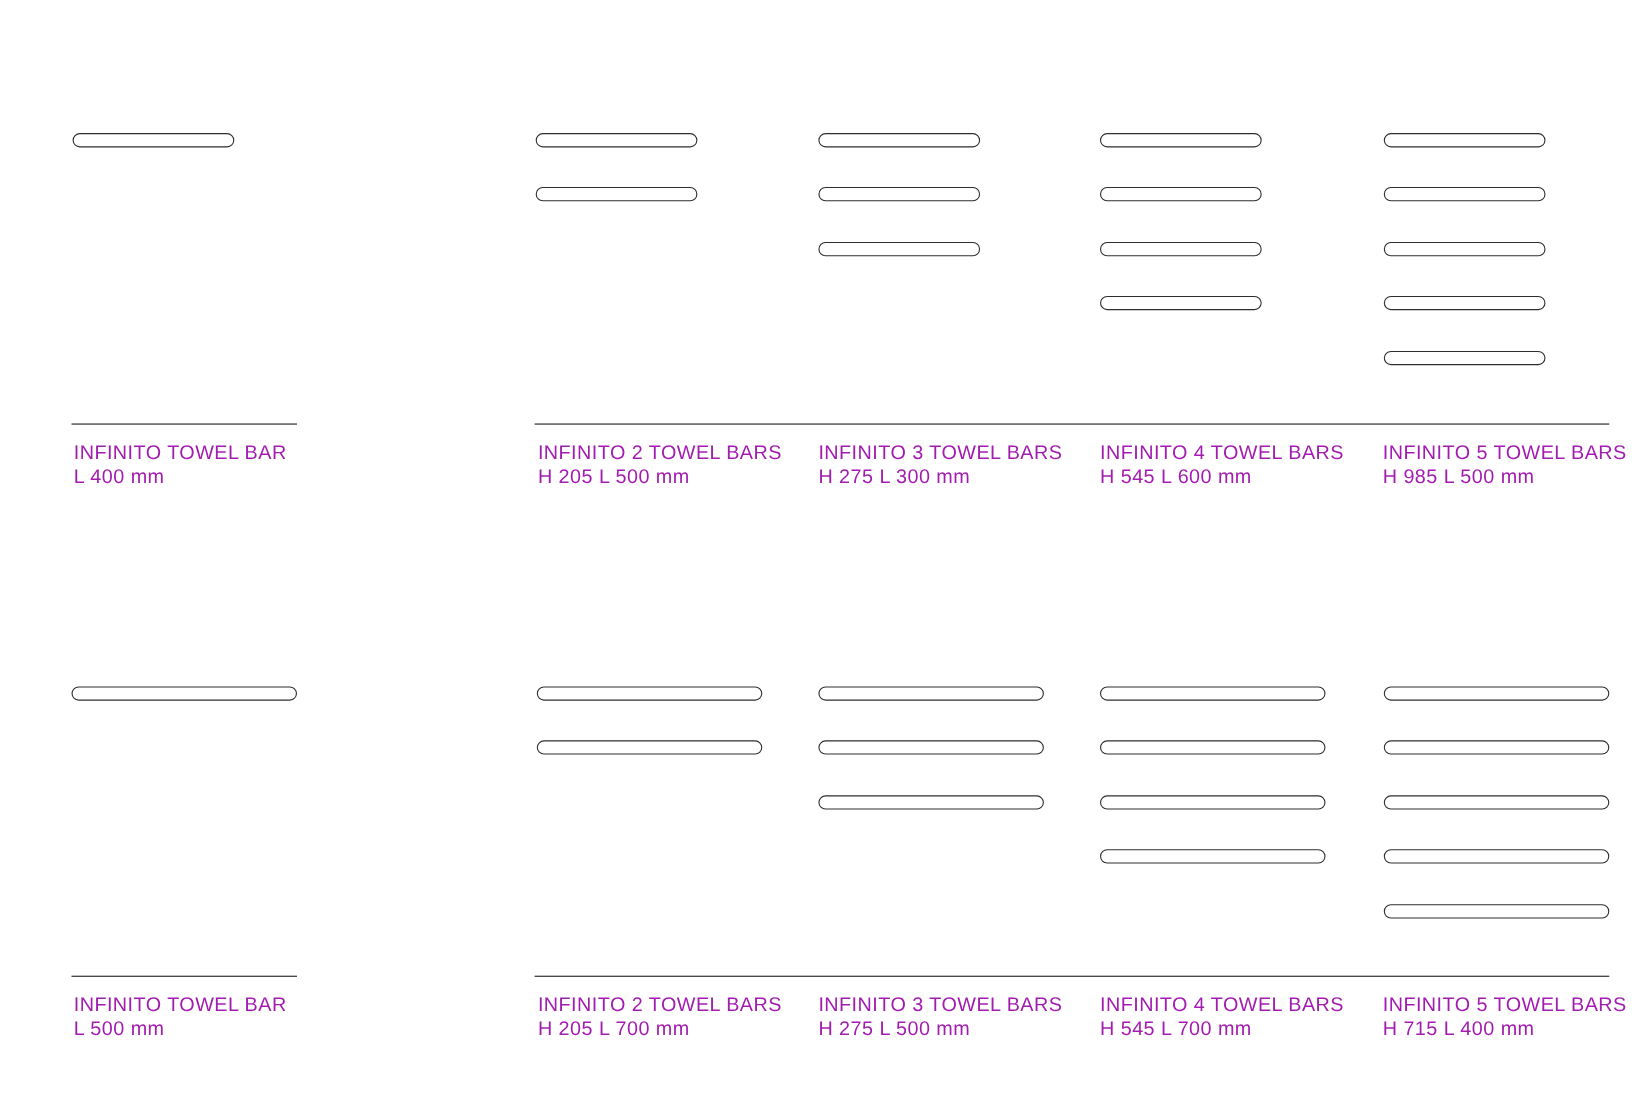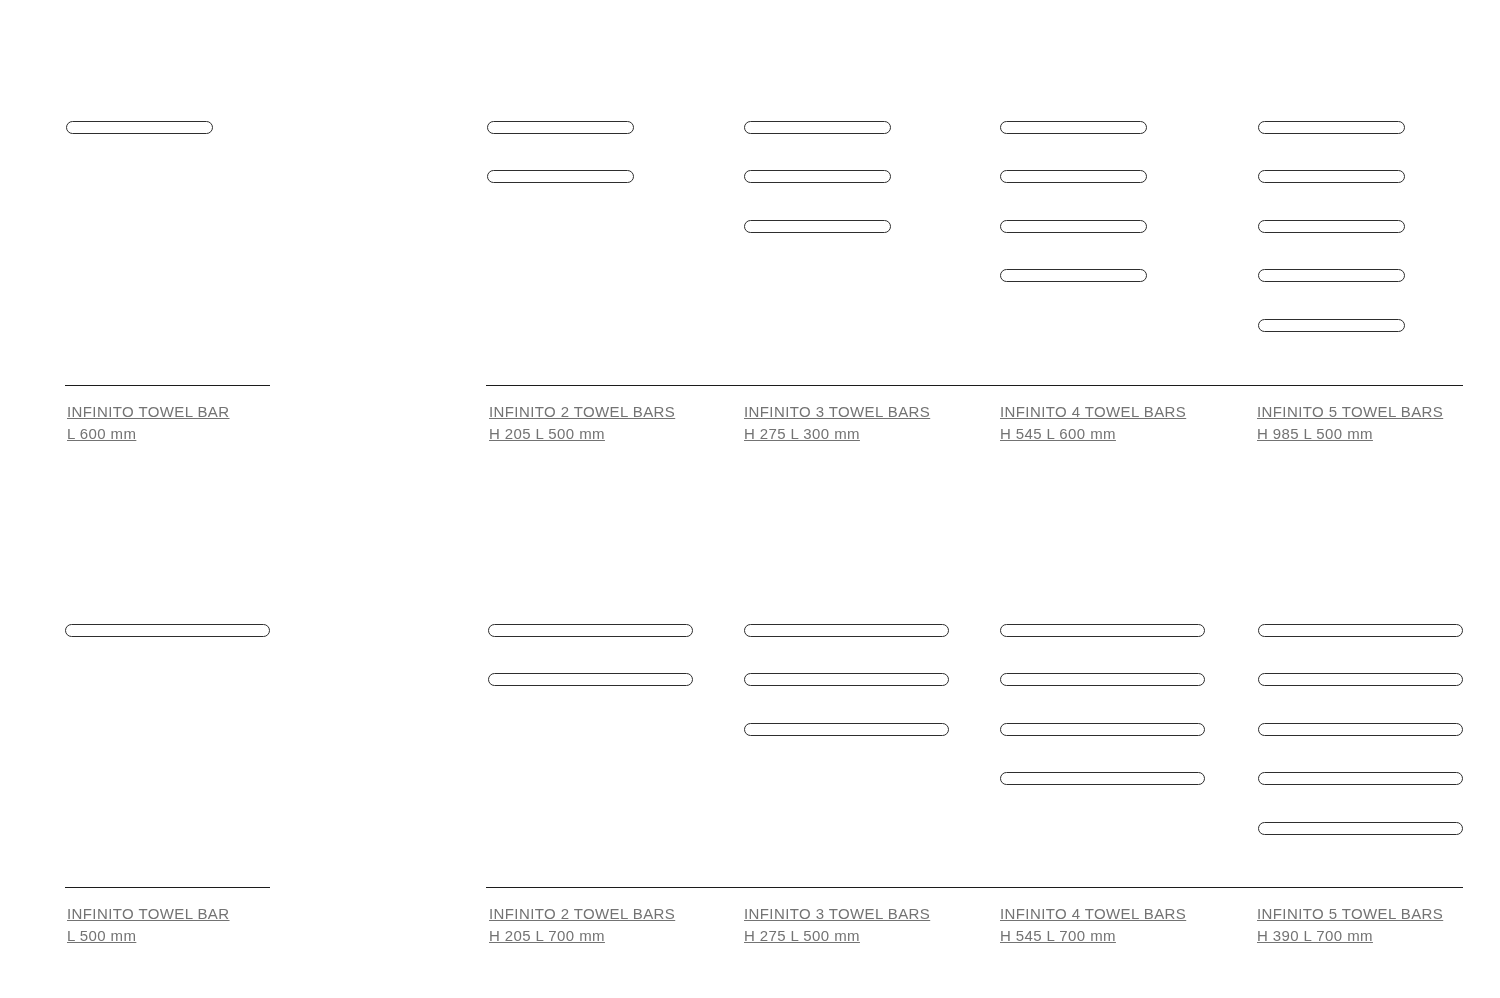--- a/index.html
+++ b/index.html
@@ -34,26 +34,25 @@
   .r4 { top: 198px; }
   .w500 { width: 147px; }
   .w700 { width: 205px; }
   .divider {
     position: absolute;
     height: 0;
     border-top: 1px solid #1c1c1c;
   }
   .label {
     position: absolute;
-    color: #737373;
-    font-size: 15px;
+    color: #a21caf;
+    font-size: 18px;
     line-height: 21.5px;
     letter-spacing: 0.4px;
     white-space: nowrap;
-    text-decoration: underline;
   }
 </style>
 </head>
 <body>
 
 <div id="canvas">
 
   <div class="cell" style="left:66px; top:121px;">
     <div class="bar w500 r0"></div>
   </div>
@@ -82,21 +81,21 @@
     <div class="bar w500 r2"></div>
     <div class="bar w500 r3"></div>
     <div class="bar w500 r4"></div>
   </div>
 
   <div class="divider" style="left:65px; top:385px; width:205px;"></div>
   <div class="divider" style="left:486px; top:385px; width:977px;"></div>
 
   <div class="label" style="left:67px; top:401px;">
     <div>INFINITO TOWEL BAR</div>
-    <div>L 600 mm</div>
+    <div>L 400 mm</div>
   </div>
   <div class="label" style="left:489px; top:401px;">
     <div>INFINITO 2 TOWEL BARS</div>
     <div>H 205 L 500 mm</div>
   </div>
   <div class="label" style="left:744px; top:401px;">
     <div>INFINITO 3 TOWEL BARS</div>
     <div>H 275 L 300 mm</div>
   </div>
   <div class="label" style="left:1000px; top:401px;">
@@ -152,16 +151,16 @@
   <div class="label" style="left:744px; top:903px;">
     <div>INFINITO 3 TOWEL BARS</div>
     <div>H 275 L 500 mm</div>
   </div>
   <div class="label" style="left:1000px; top:903px;">
     <div>INFINITO 4 TOWEL BARS</div>
     <div>H 545 L 700 mm</div>
   </div>
   <div class="label" style="left:1257px; top:903px;">
     <div>INFINITO 5 TOWEL BARS</div>
-    <div>H 390 L 700 mm</div>
+    <div>H 715 L 400 mm</div>
   </div>
 
 </div>
 
 </body></html>

